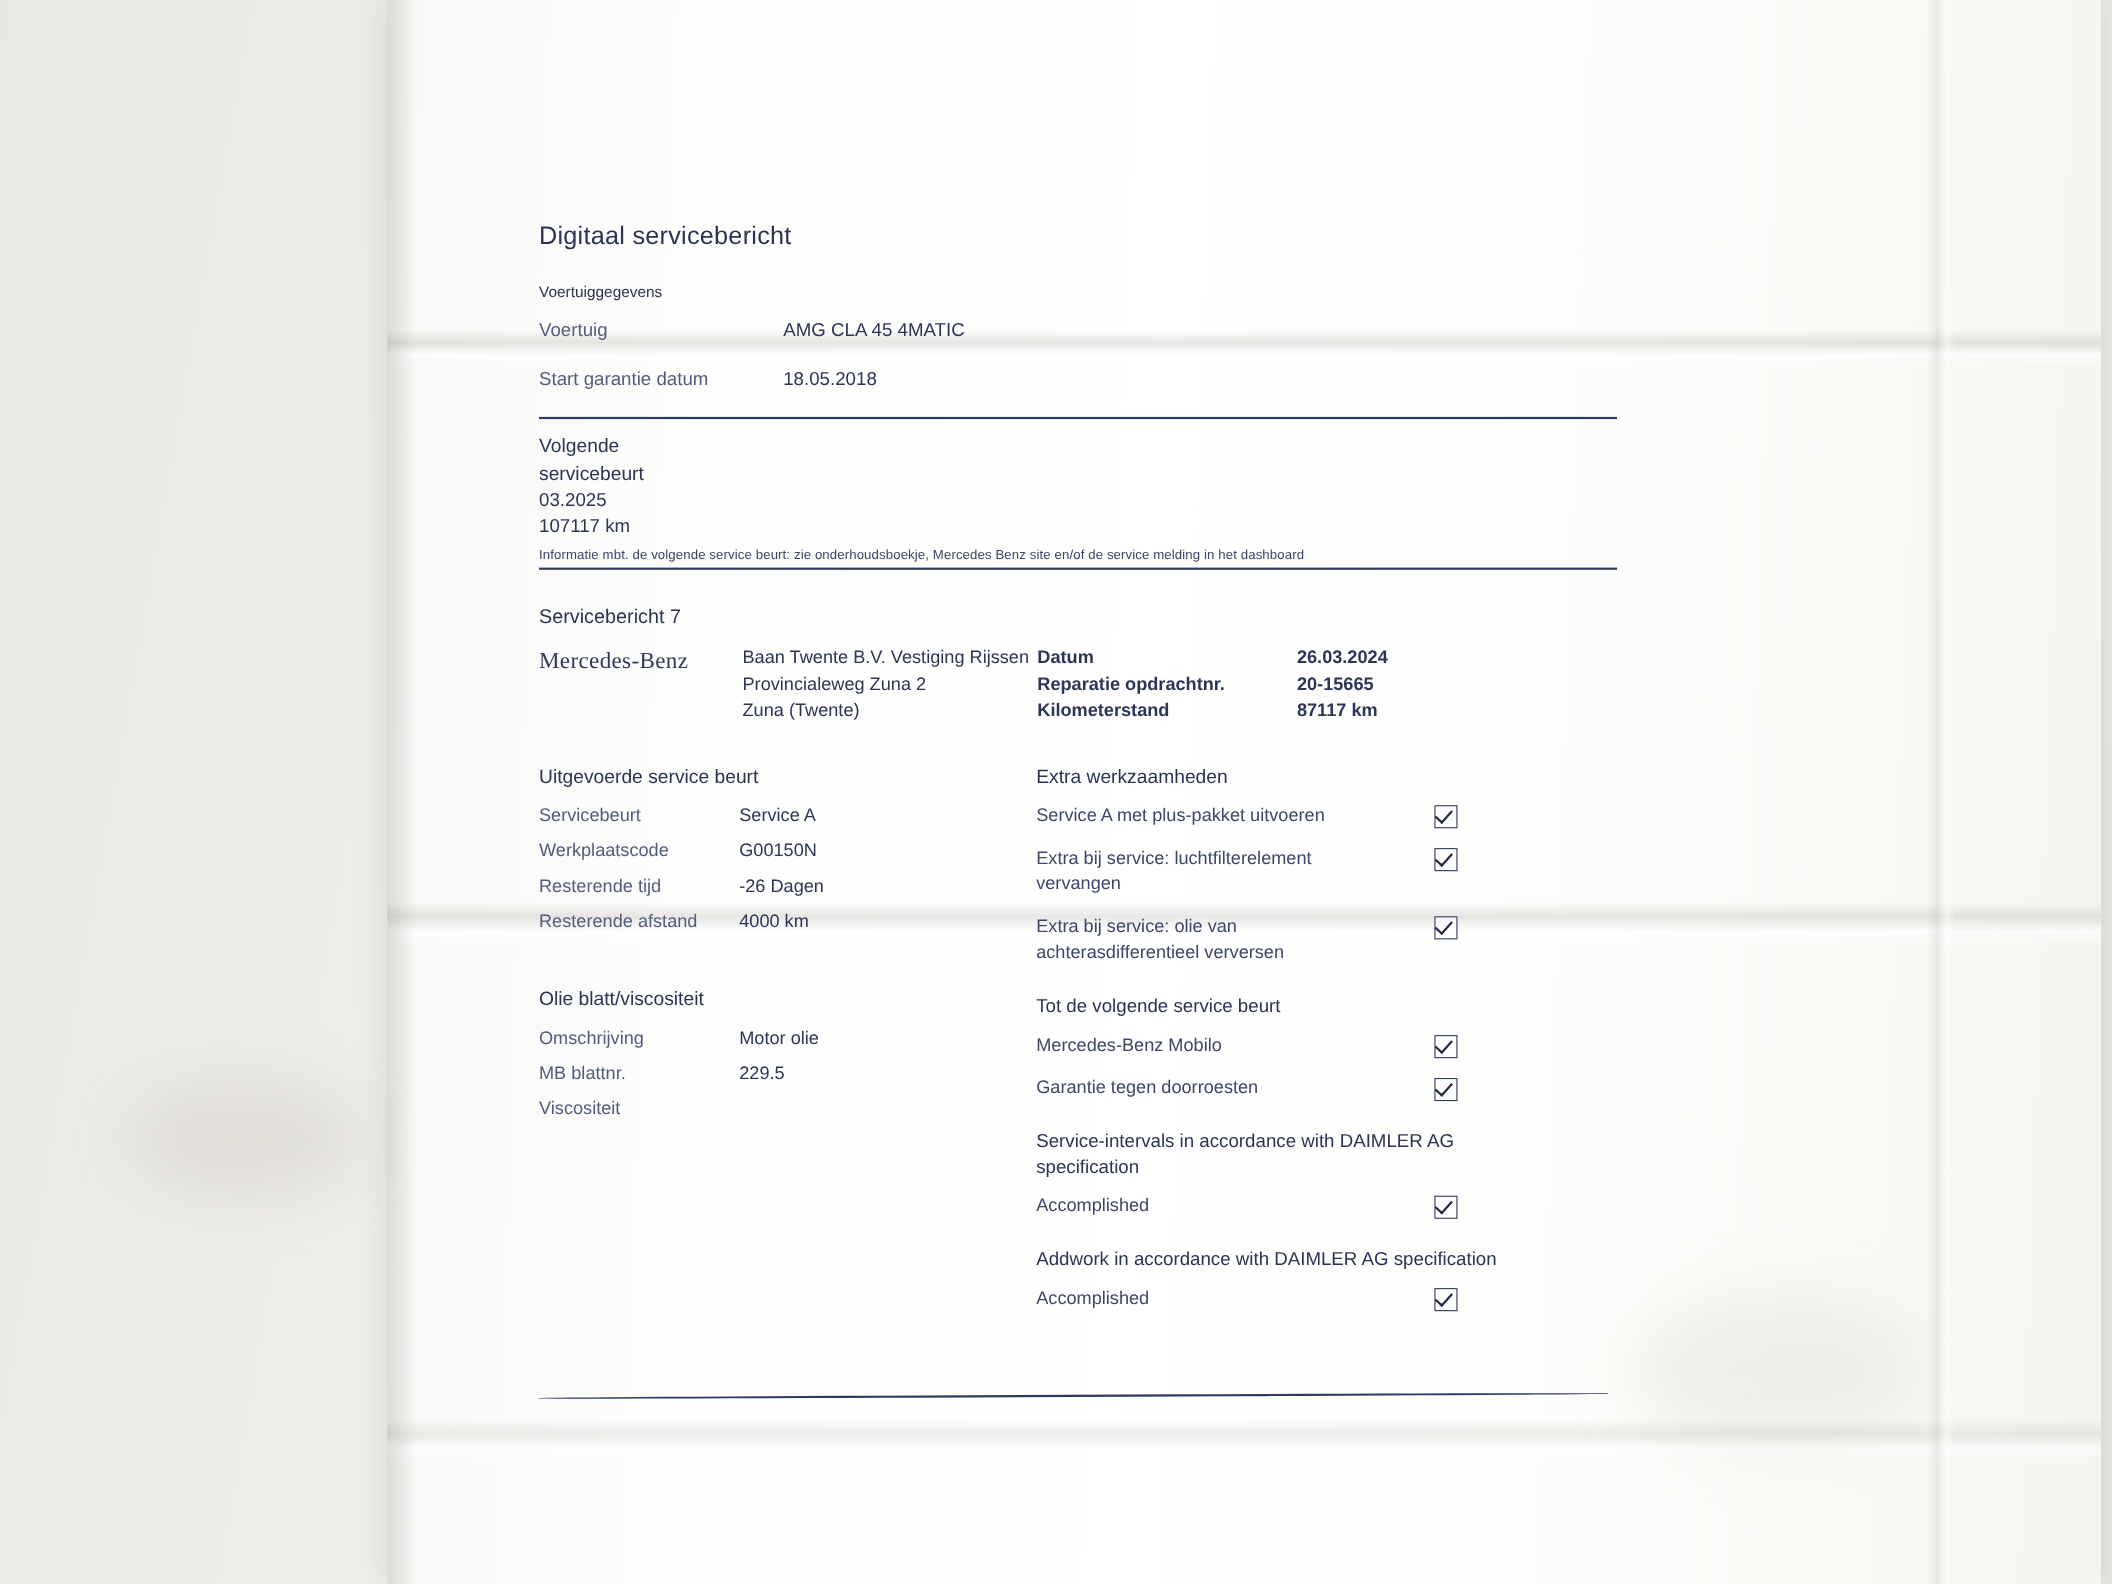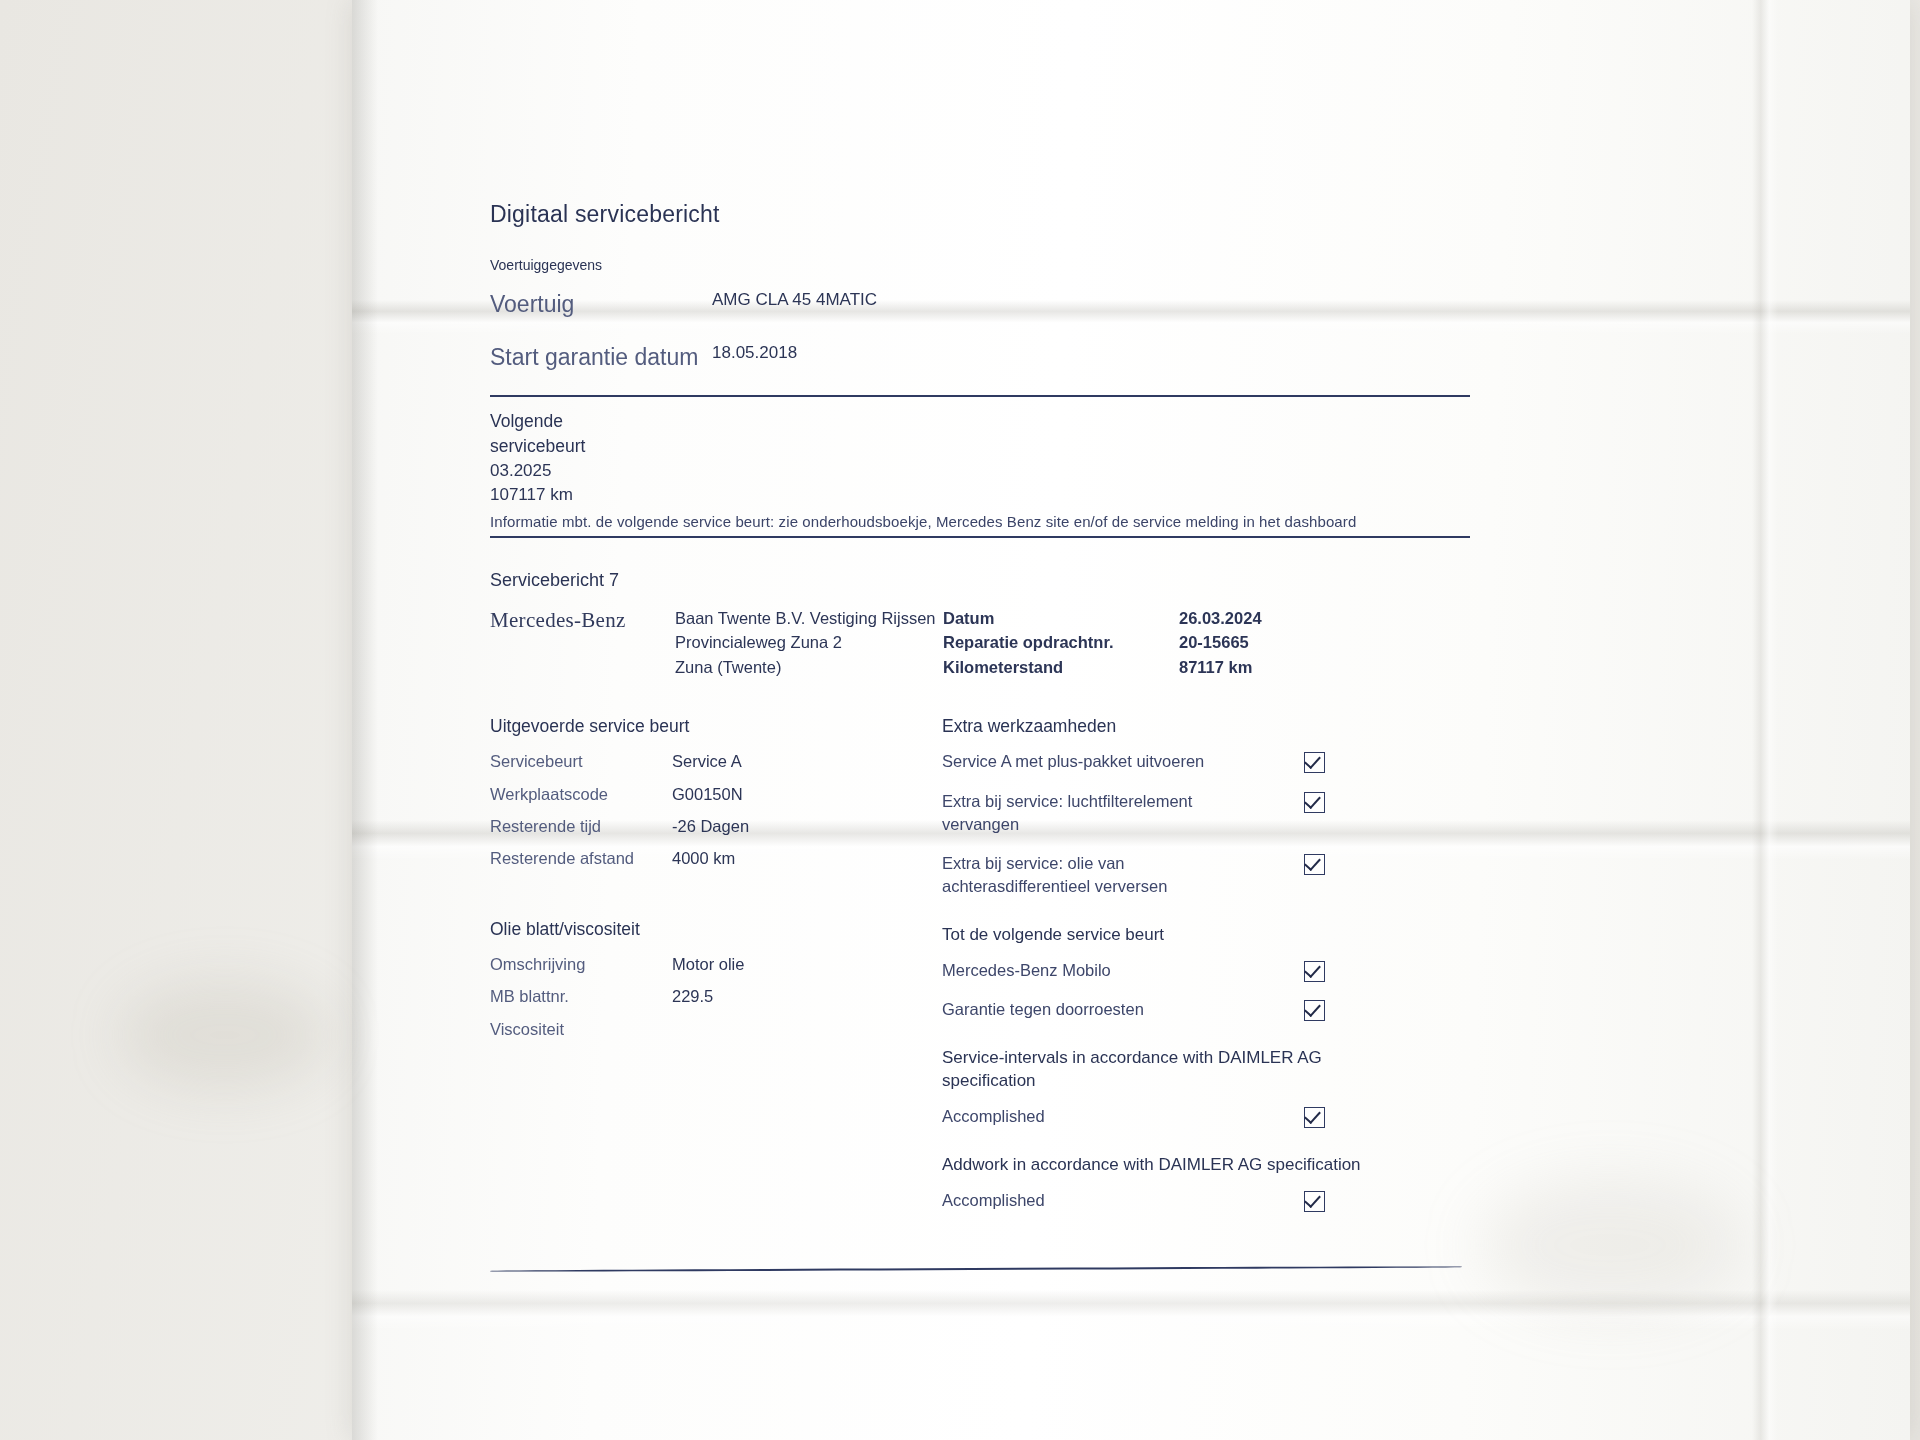--- a/index.html
+++ b/index.html
@@ -89,21 +89,21 @@
     color: #2a3354;
     margin-bottom: 14px;
   }
   .kv-row {
     display: flex;
     margin-bottom: 22px;
   }
   .kv-row .k {
     width: 222px;
     color: #535c7e;
-    font-size: 23px;
+    font-size: 17px;
   }
   .kv-row .v {
     color: #2c3556;
     font-size: 17px;
   }
   .rule {
     height: 2px;
     background: #2f3a61;
     margin: 10px 0 12px 0;
     width: 980px;
@@ -124,21 +124,21 @@
     color: #2a3354;
     font-size: 17.5px;
     line-height: 1.42;
   }
   .next-block .nb-vals {
     color: #2c3556;
     font-size: 17px;
     line-height: 1.42;
   }
   .note {
-    font-size: 15px;
+    font-size: 12px;
     color: #3b4straight;
     color: #3b4468;
     margin-top: 5px;
     letter-spacing: .1px;
   }
   .report-head {
     font-size: 18px;
     color: #2a3354;
     margin: 30px 0 14px 0;
   }

